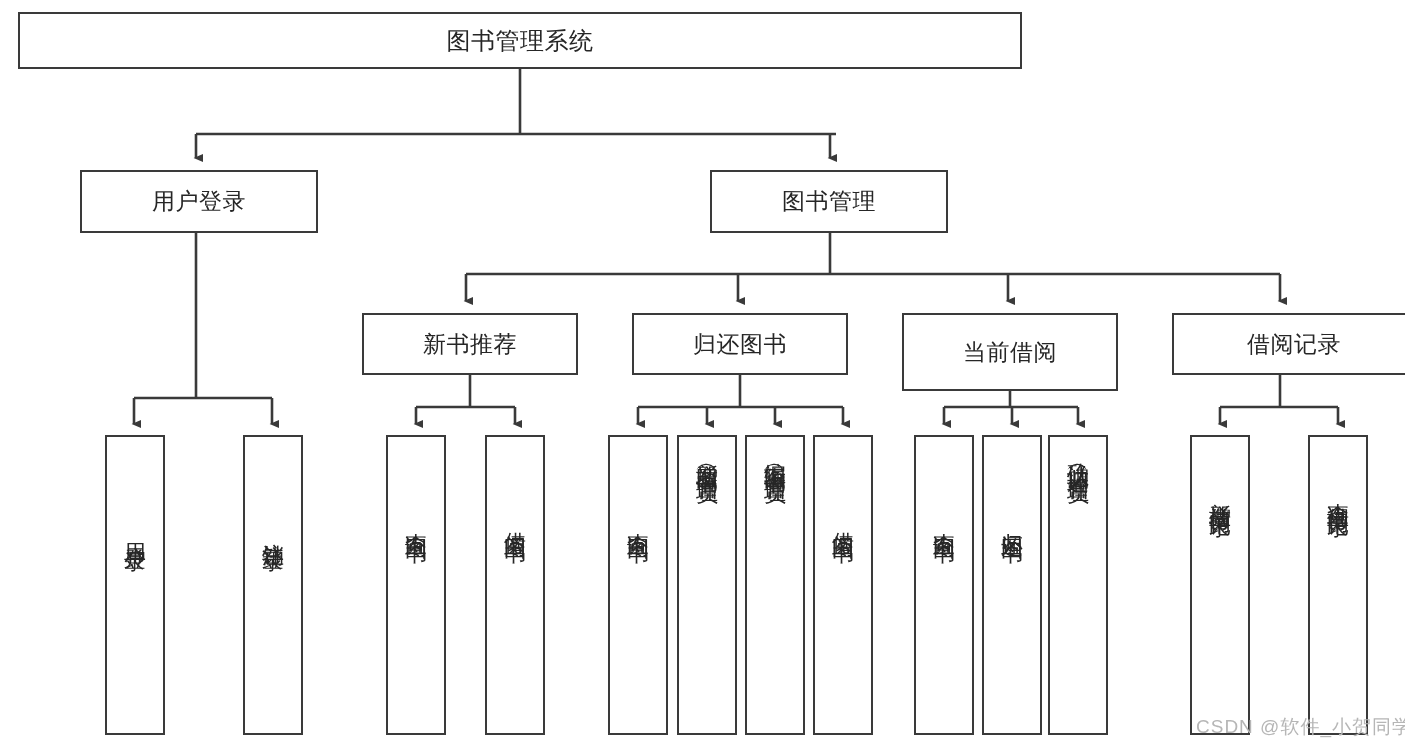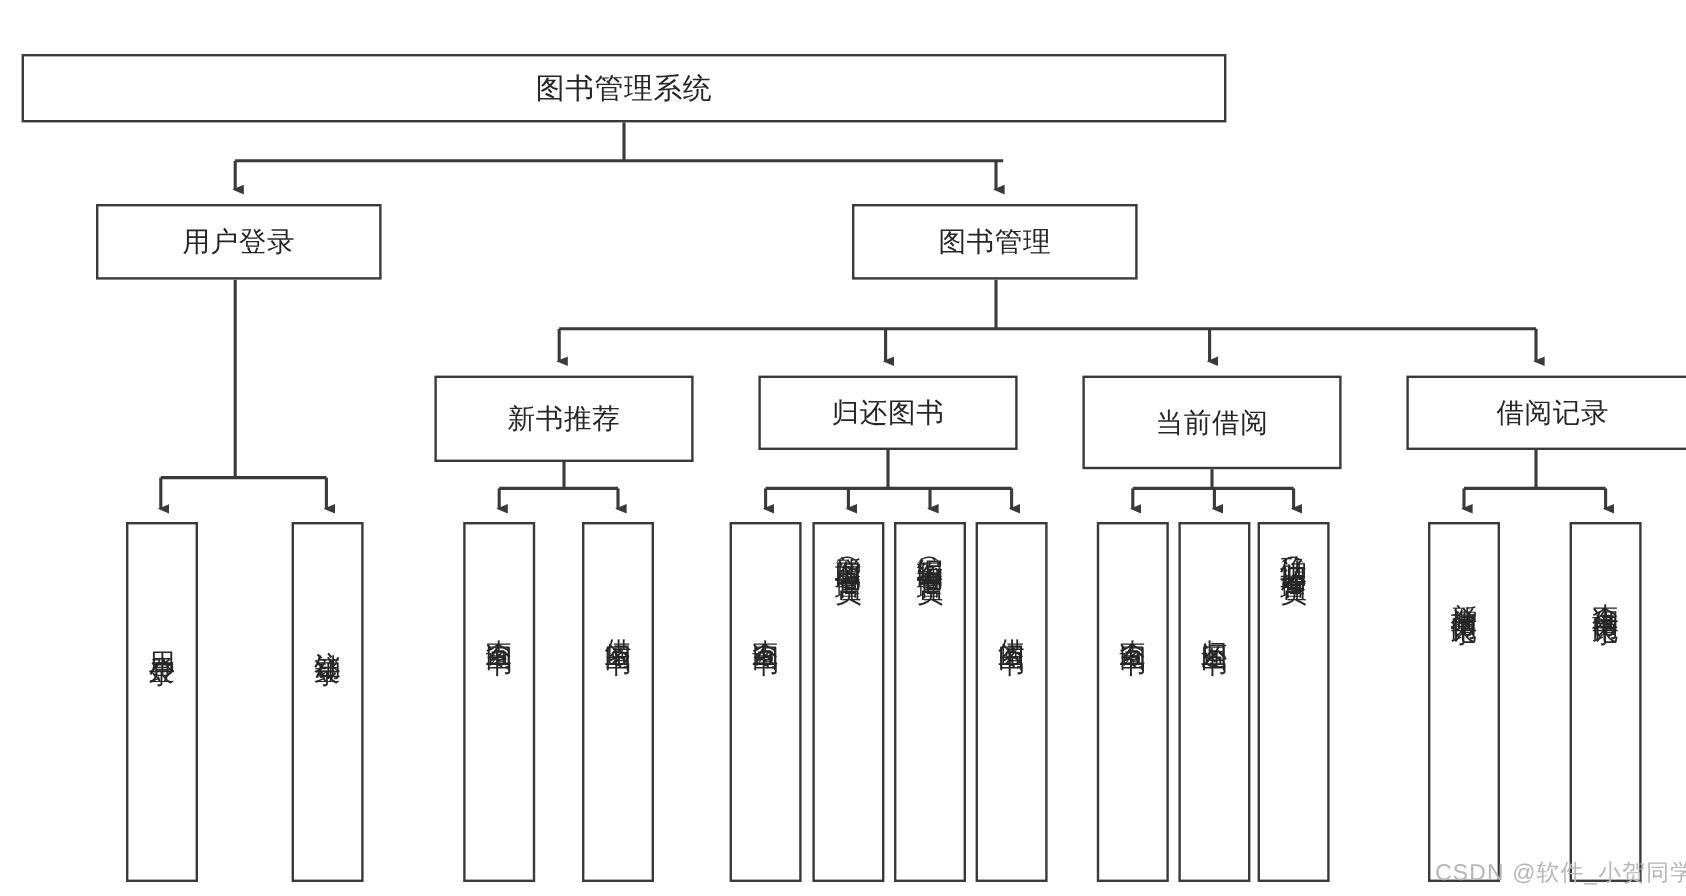--- a/index.html
+++ b/index.html
@@ -46,21 +46,20 @@
   }
   .node.vert .vtext {
     writing-mode: vertical-rl;
     text-orientation: upright;
     line-height: 1.08;
     letter-spacing: 3px;
     white-space: nowrap;
   }
   .node.root {
     font-size: 24px;
-    margin-top: 33px;
   }
   .watermark {
     position: absolute;
     font-size: 19px;
     color: #b6b6b6;
     letter-spacing: 1px;
     white-space: nowrap;
     pointer-events: none;
   }
 </style>
@@ -123,21 +122,21 @@
     <span>图书管理系统</span>
   </div>
 
   <div class="node horiz" style="left:80px;top:170px;width:238px;height:63px;">
     <span>用户登录</span>
   </div>
   <div class="node horiz" style="left:710px;top:170px;width:238px;height:63px;align-items:center;">
     <span>图书管理</span>
   </div>
 
-  <div class="node horiz" style="left:362px;top:313px;width:216px;height:72px;">
+  <div class="node horiz" style="left:362px;top:313px;width:216px;height:62px;">
     <span>新书推荐</span>
   </div>
   <div class="node horiz" style="left:632px;top:313px;width:216px;height:62px;">
     <span>归还图书</span>
   </div>
   <div class="node horiz" style="left:902px;top:313px;width:216px;height:78px;">
     <span>当前借阅</span>
   </div>
   <div class="node horiz" style="left:1172px;top:313px;width:244px;height:62px;text-align:right;">
     <span>借阅记录</span>

